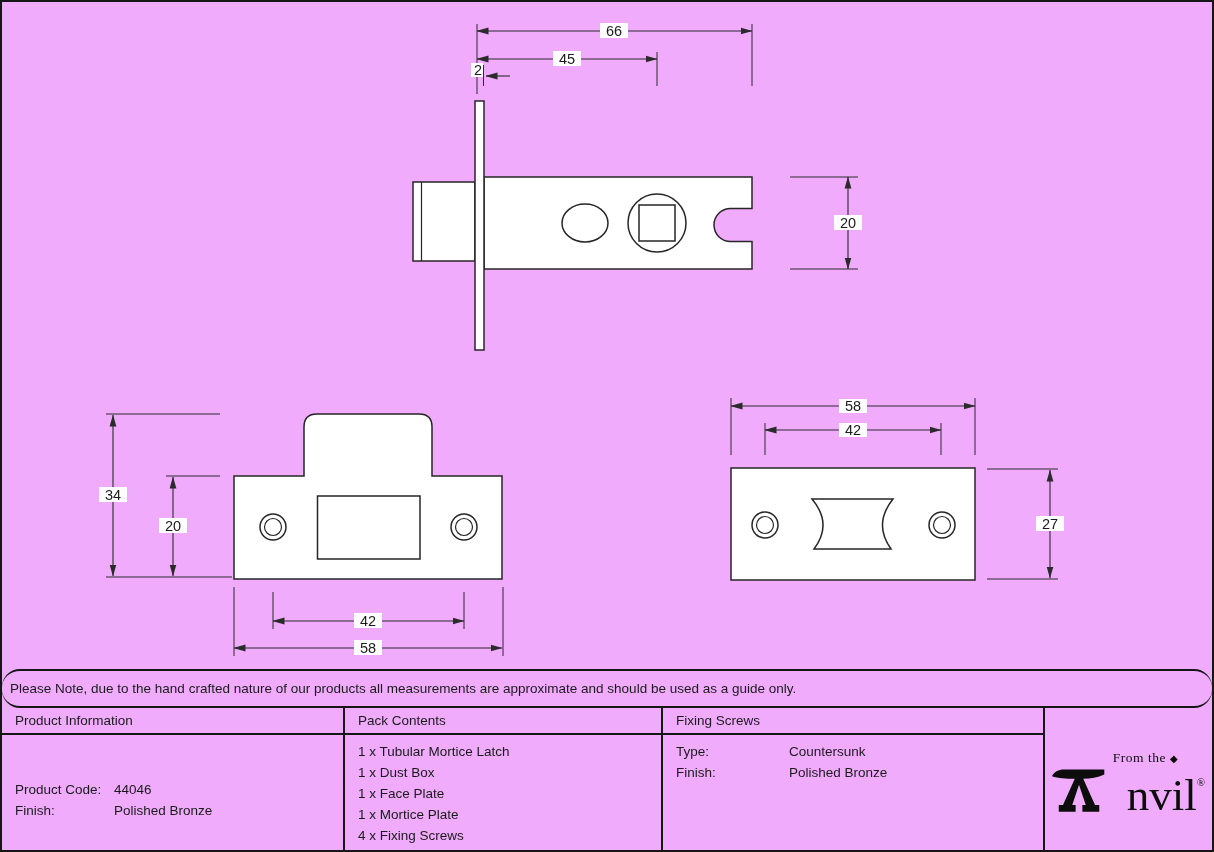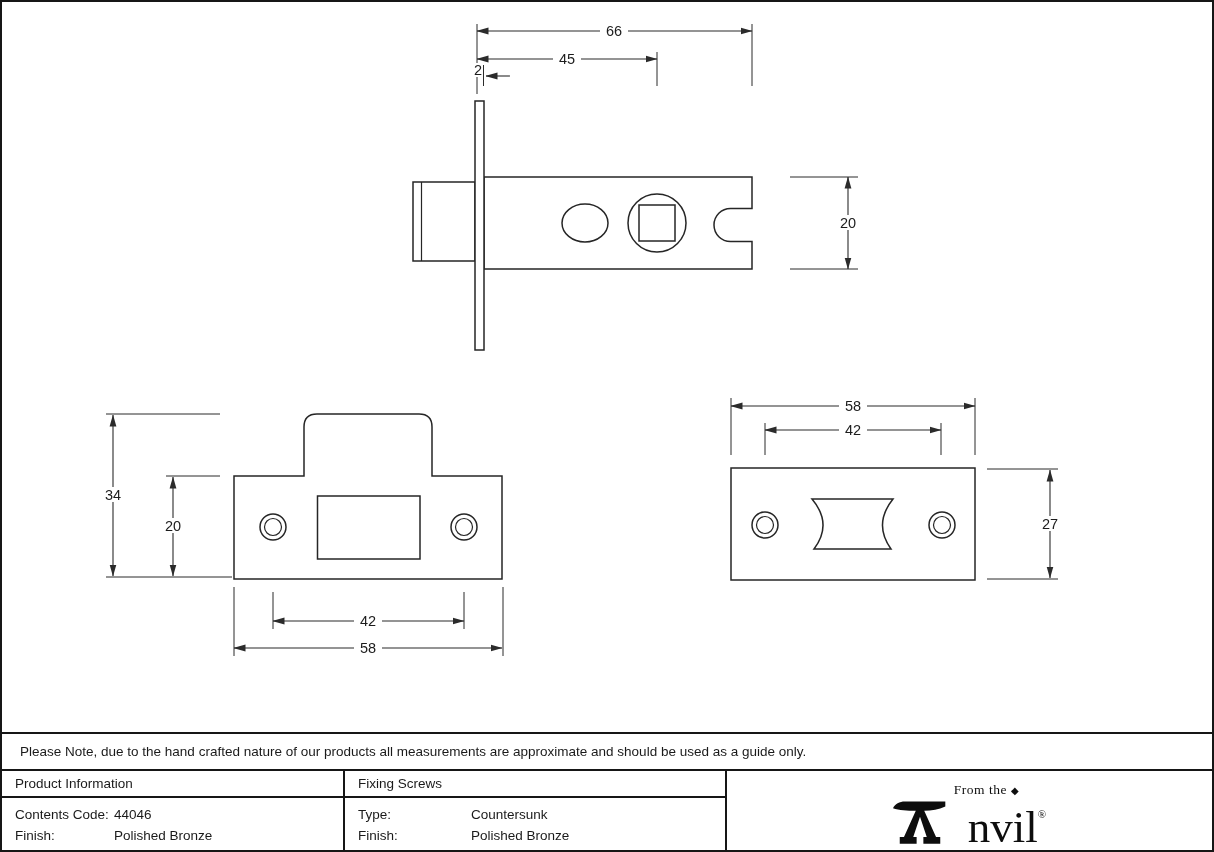--- a/index.html
+++ b/index.html
@@ -1,36 +1,36 @@
 <!DOCTYPE html>
 <html><head>
 <meta charset="utf-8">
 <style>
   html,body{margin:0;padding:0;background:#e8e8e8;}
   .page{
-    position:relative;width:1214px;height:852px;background:#ffffff;
+    position:relative;width:1214px;height:852px;background:#f0abfc;
     border:2px solid #161616;box-sizing:border-box;overflow:hidden;
     font-family:"Liberation Sans",sans-serif;color:#1a1a1a;
   }
   svg text{font-family:"Liberation Sans",sans-serif;font-size:14.5px;fill:#1c1c1c;}
   .shape{fill:#ffffff;stroke:#262626;stroke-width:1.5;}
   .thin{fill:none;stroke:#262626;stroke-width:1.2;}
   .ext line{stroke:#2b2b2b;stroke-width:1;}
   .dim line{stroke:#2b2b2b;stroke-width:1.1;}
   .lblbg{fill:#ffffff;}
   .bottom{position:absolute;left:0;right:0;top:664;bottom:0;display:flex;flex-direction:column;}
   .note{
     border-top:2px solid #161616;border-bottom:2px solid #161616;
     height:39px;box-sizing:border-box;display:flex;align-items:center;
-    padding-left:18px;font-size:13.5px;
+    padding-left:8px;font-size:13.5px;border-radius:18px;
   }
   .tablerow{flex:1;display:flex;min-height:0;}
   .col{box-sizing:border-box;display:flex;flex-direction:column;}
   .col.bordered{border-right:2px solid #161616;}
-  .col1{width:343px;}
+  .col1{width:343px;gap:38px;}
   .col2{width:318px;}
   .col3{width:382px;}
   .col4{flex:1;}
   .th{
     height:27px;box-sizing:border-box;border-bottom:2px solid #161616;
     display:flex;align-items:center;padding-left:13px;font-size:13.5px;
   }
   .tc{flex:1;padding:10px 6px 0 13px;font-size:13.5px;line-height:14px;}
   .kv{display:flex;margin-bottom:7px;}
   .kv .k{width:99px;flex:none;}
@@ -165,30 +165,40 @@
     <div class="note">
       <span>Please Note, due to the hand crafted nature of our products all measurements are approximate and should be used as a guide only.</span>
     </div>
 
     <div class="tablerow">
 
       <div class="col col1 bordered">
         <div class="th">Product Information</div>
         <div class="tc">
           <div class="kv">
-            <span class="k">Contents Code:</span>
+            <span class="k">Product Code:</span>
             <span class="v">44046</span>
           </div>
           <div class="kv">
             <span class="k">Finish:</span>
             <span class="v">Polished Bronze</span>
           </div>
         </div>
       </div>
 
+      <div class="col col2 bordered">
+        <div class="th">Pack Contents</div>
+        <div class="tc">
+          <div class="item">1 x Tubular Mortice Latch</div>
+          <div class="item">1 x Dust Box</div>
+          <div class="item">1 x Face Plate</div>
+          <div class="item">1 x Mortice Plate</div>
+          <div class="item">4 x Fixing Screws</div>
+        </div>
+      </div>
 
       <div class="col col3 bordered">
         <div class="th">Fixing Screws</div>
         <div class="tc">
           <div class="kv">
             <span class="k">Type:</span>
             <span class="v">Countersunk</span>
           </div>
           <div class="kv">
             <span class="k">Finish:</span>

